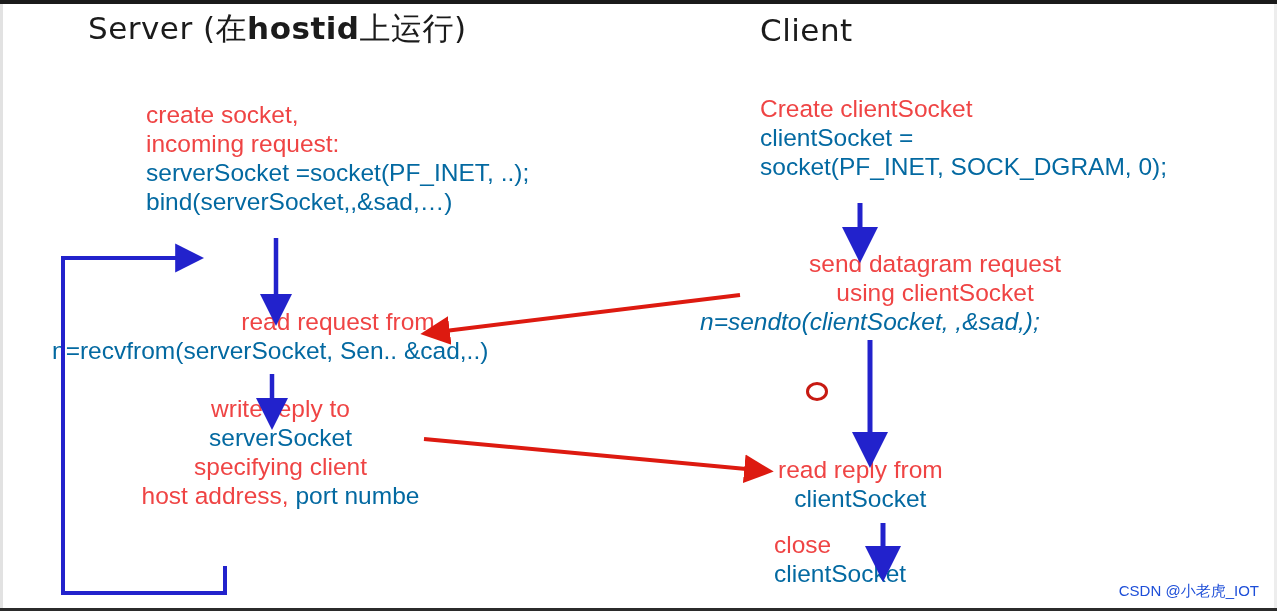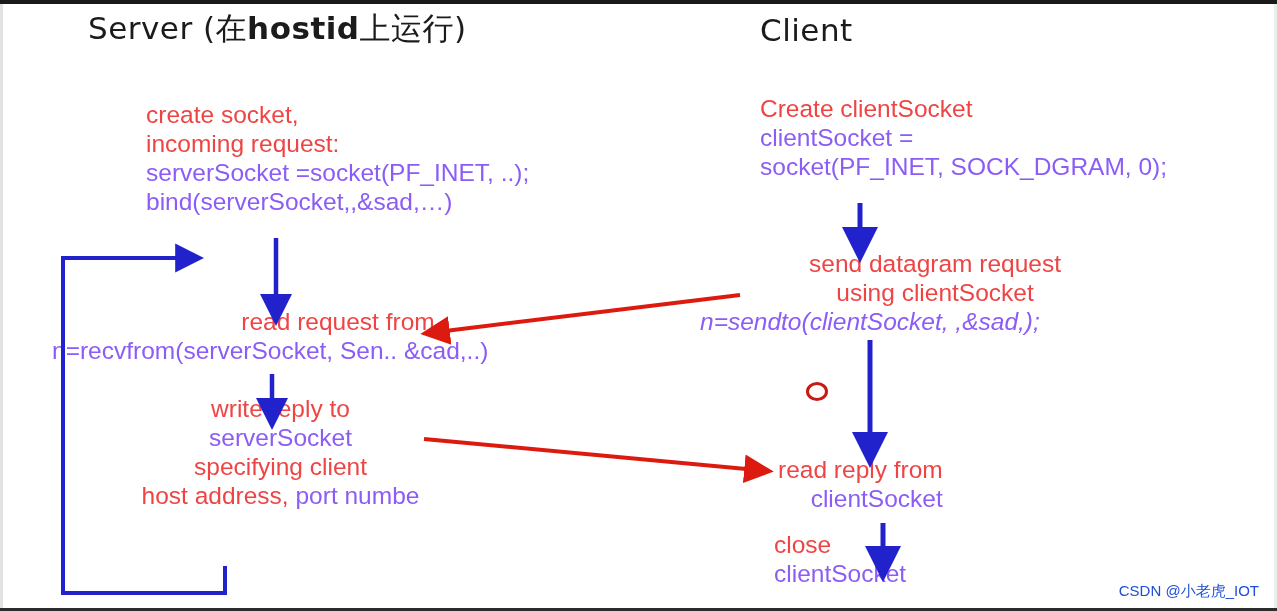--- a/index.html
+++ b/index.html
@@ -58,37 +58,37 @@
   #client-heading { left: 760px; top: 12px; }
 
   
   .block {
     position: absolute;
     font-size: 24.5px;
     line-height: 29px;
     color: #1b1b1b;
     white-space: nowrap;
   }
-  .block .red   { color: #8b5cf6; }
+  .block .red   { color: #0369a1; }
   .block .black { color: #ef4444; }
   .block .ser   { font-family: "DejaVu Serif", serif; font-weight: bold; font-size: 22px; }
 
   
   #srv-create   { left: 146px; top: 100px; text-align: left; }
   #srv-read     { left: 52px;  top: 307px; width: 572px; text-align: center; }
   #srv-read .line2 { text-align: left; }
   #srv-write    { left: 8px;   top: 394px; width: 545px; text-align: center; }
   #srv-write .wline { text-align: center; }
   #srv-write .sendto { text-align: left; }
 
   
   #cli-create   { left: 760px; top: 94px;  text-align: left; }
   #cli-send     { left: 700px; top: 249px; width: 470px; text-align: center; }
   #cli-send .l3 { text-align: left; padding-left: 0; font-style: italic; }
-  #cli-read     { left: 778px; top: 455px; text-align: right; }
+  #cli-read     { left: 778px; top: 455px; text-align: center; }
   #cli-close    { left: 774px; top: 530px; text-align: left; }
 
   .ellipse-marker {
     position: absolute;
     left: 806px; top: 382px;
     width: 22px; height: 19px;
     border: 3px solid #c71a12;
     border-radius: 50%;
     box-sizing: border-box;
   }

